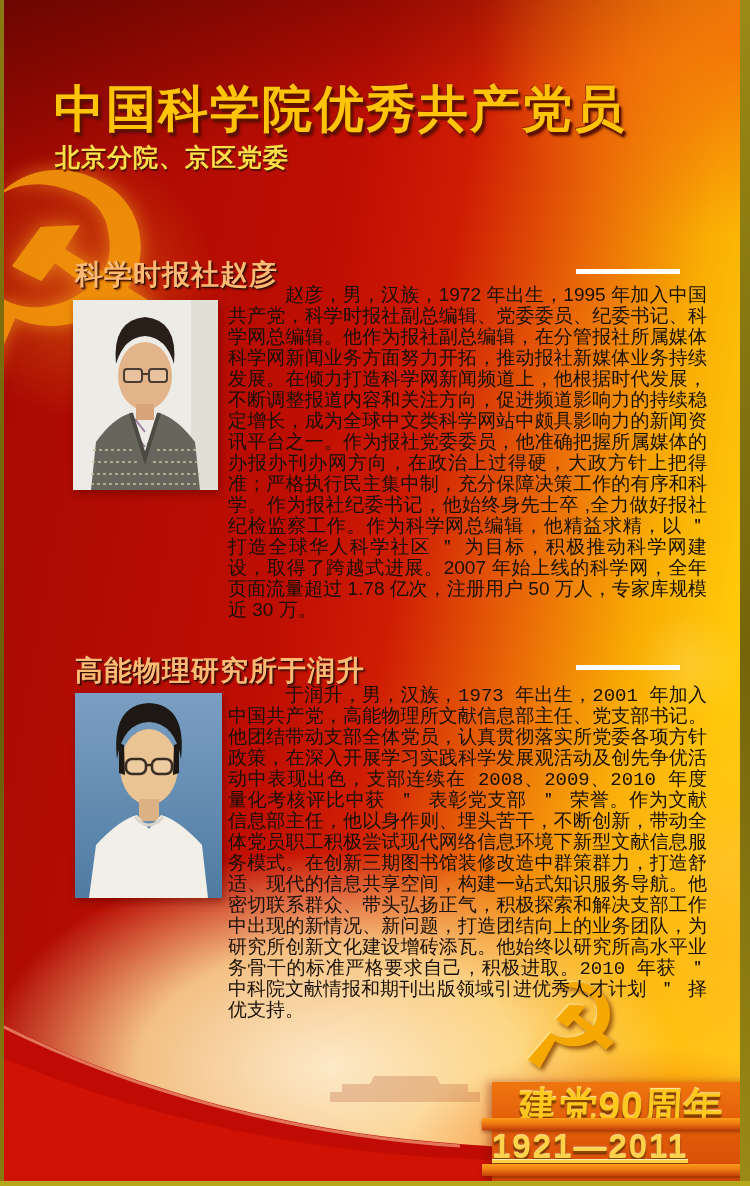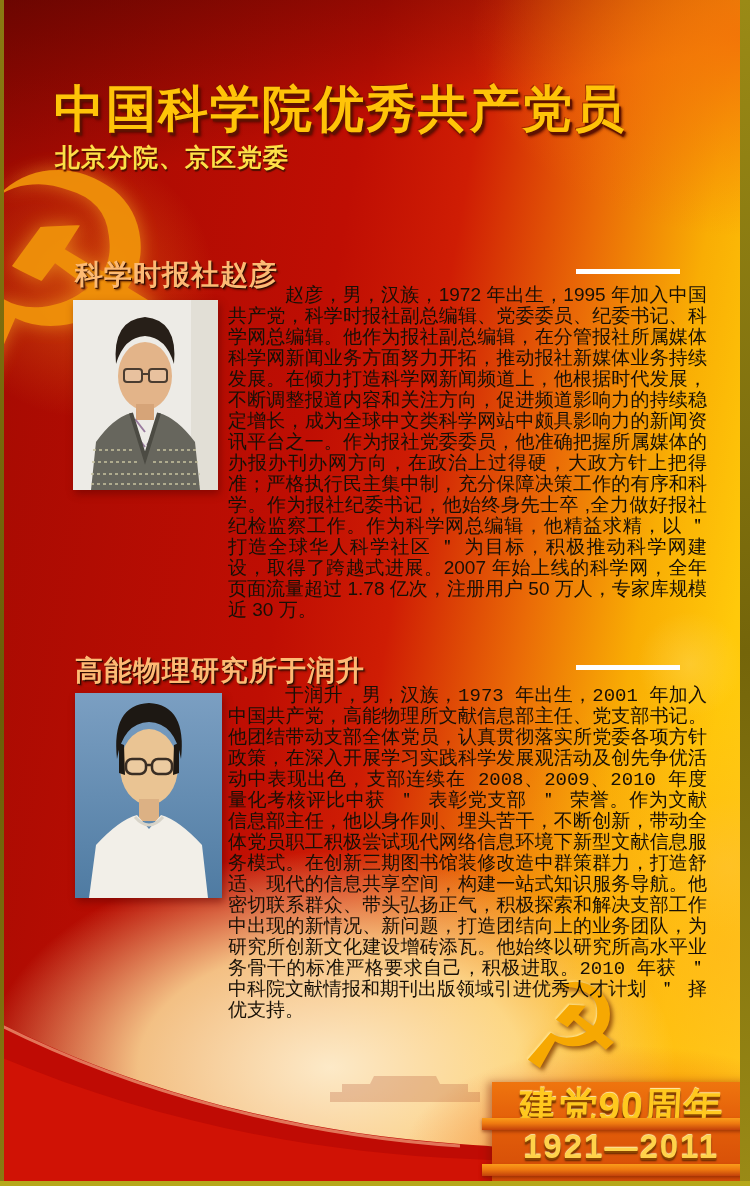--- a/index.html
+++ b/index.html
@@ -87,24 +87,25 @@
     box-shadow:0 2px 3px rgba(110,25,0,.5);}
   .ledge-1{top:36px;}
   .ledge-2{top:82px;}
   .mon-line1{
     position:absolute;left:0;right:0;top:-2px;z-index:2;text-align:center;
     font-size:39px;font-weight:bold;letter-spacing:1px;color:#ffc81e;
     transform:skewX(-3deg);white-space:nowrap;
     text-shadow:0 2px 0 #8a4500,0 3px 2px #5e2600,0 -1px 1px #ffefad;
   }
   .mon-line2{
-    position:absolute;left:0;right:0;top:46px;z-index:2;text-align:center;
+    position:absolute;left:0;right:0;top:46px;z-index:2;text-align:left;
     font-size:33px;font-weight:bold;letter-spacing:2px;color:#ffd24a;
     white-space:nowrap;
     text-shadow:0 2px 0 #8a4500,0 3px 2px #5e2600,0 -1px 1px #ffefad;
+    text-decoration:underline;
   }
 </style>
 </head>
 <body>
 
 <div class="poster">
 
   <div class="bg"></div>
 
   <div class="emblem-top">☭</div>

